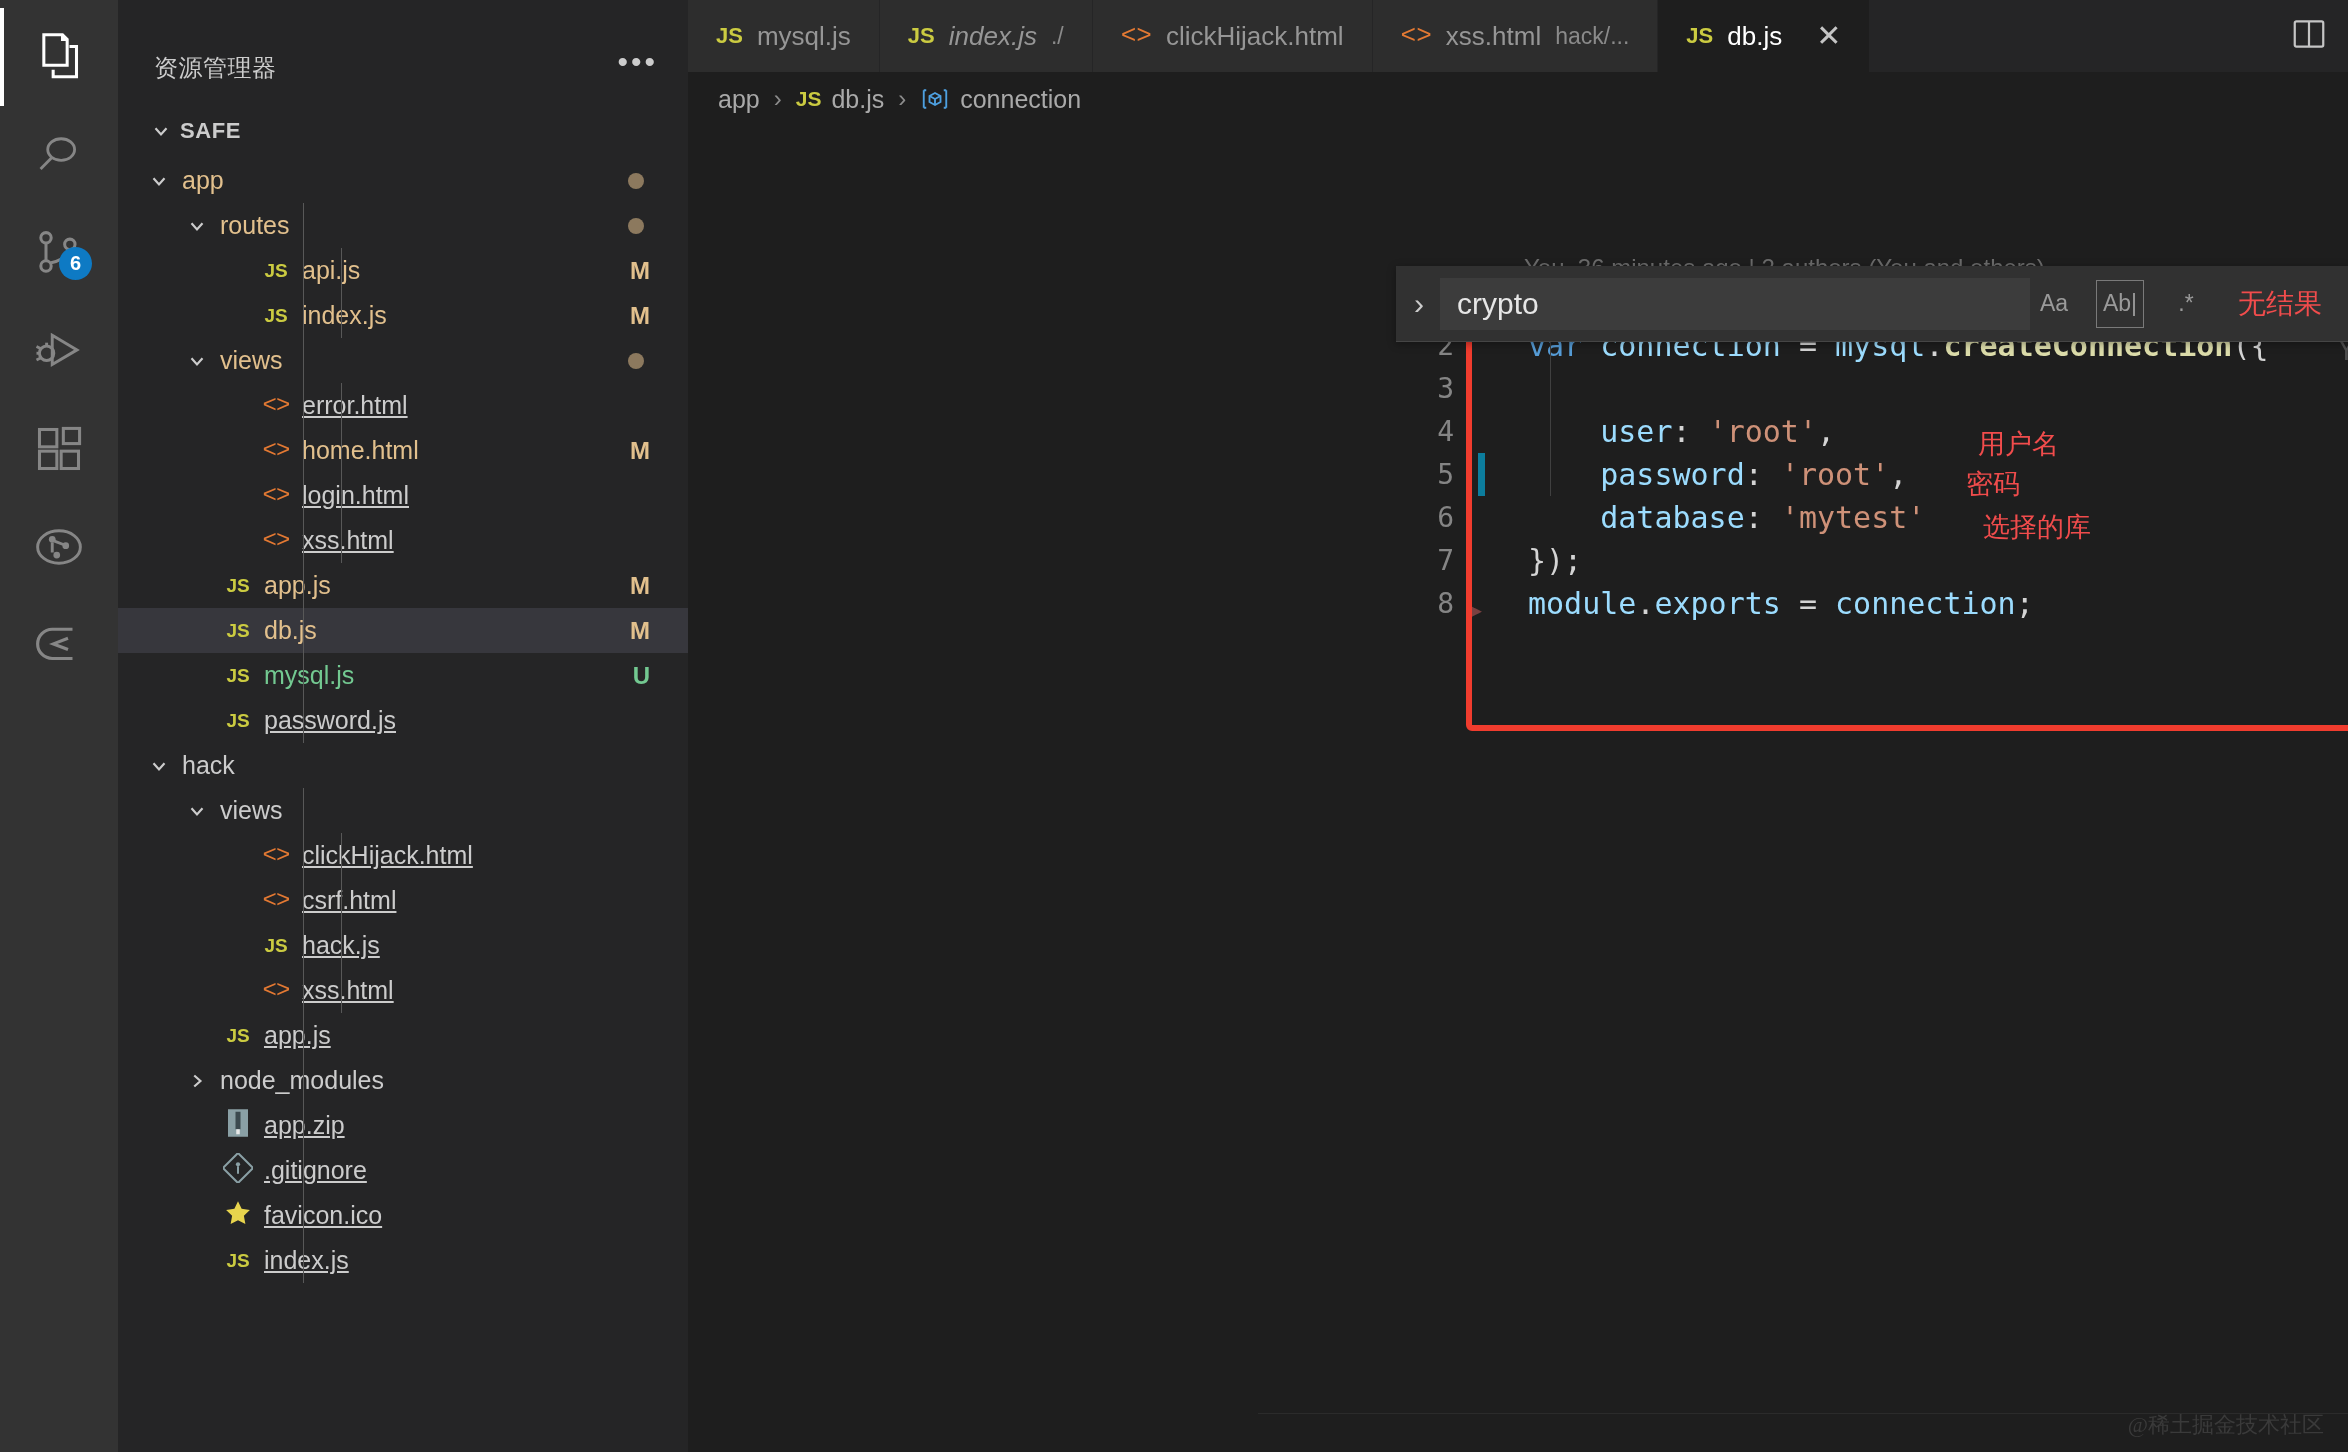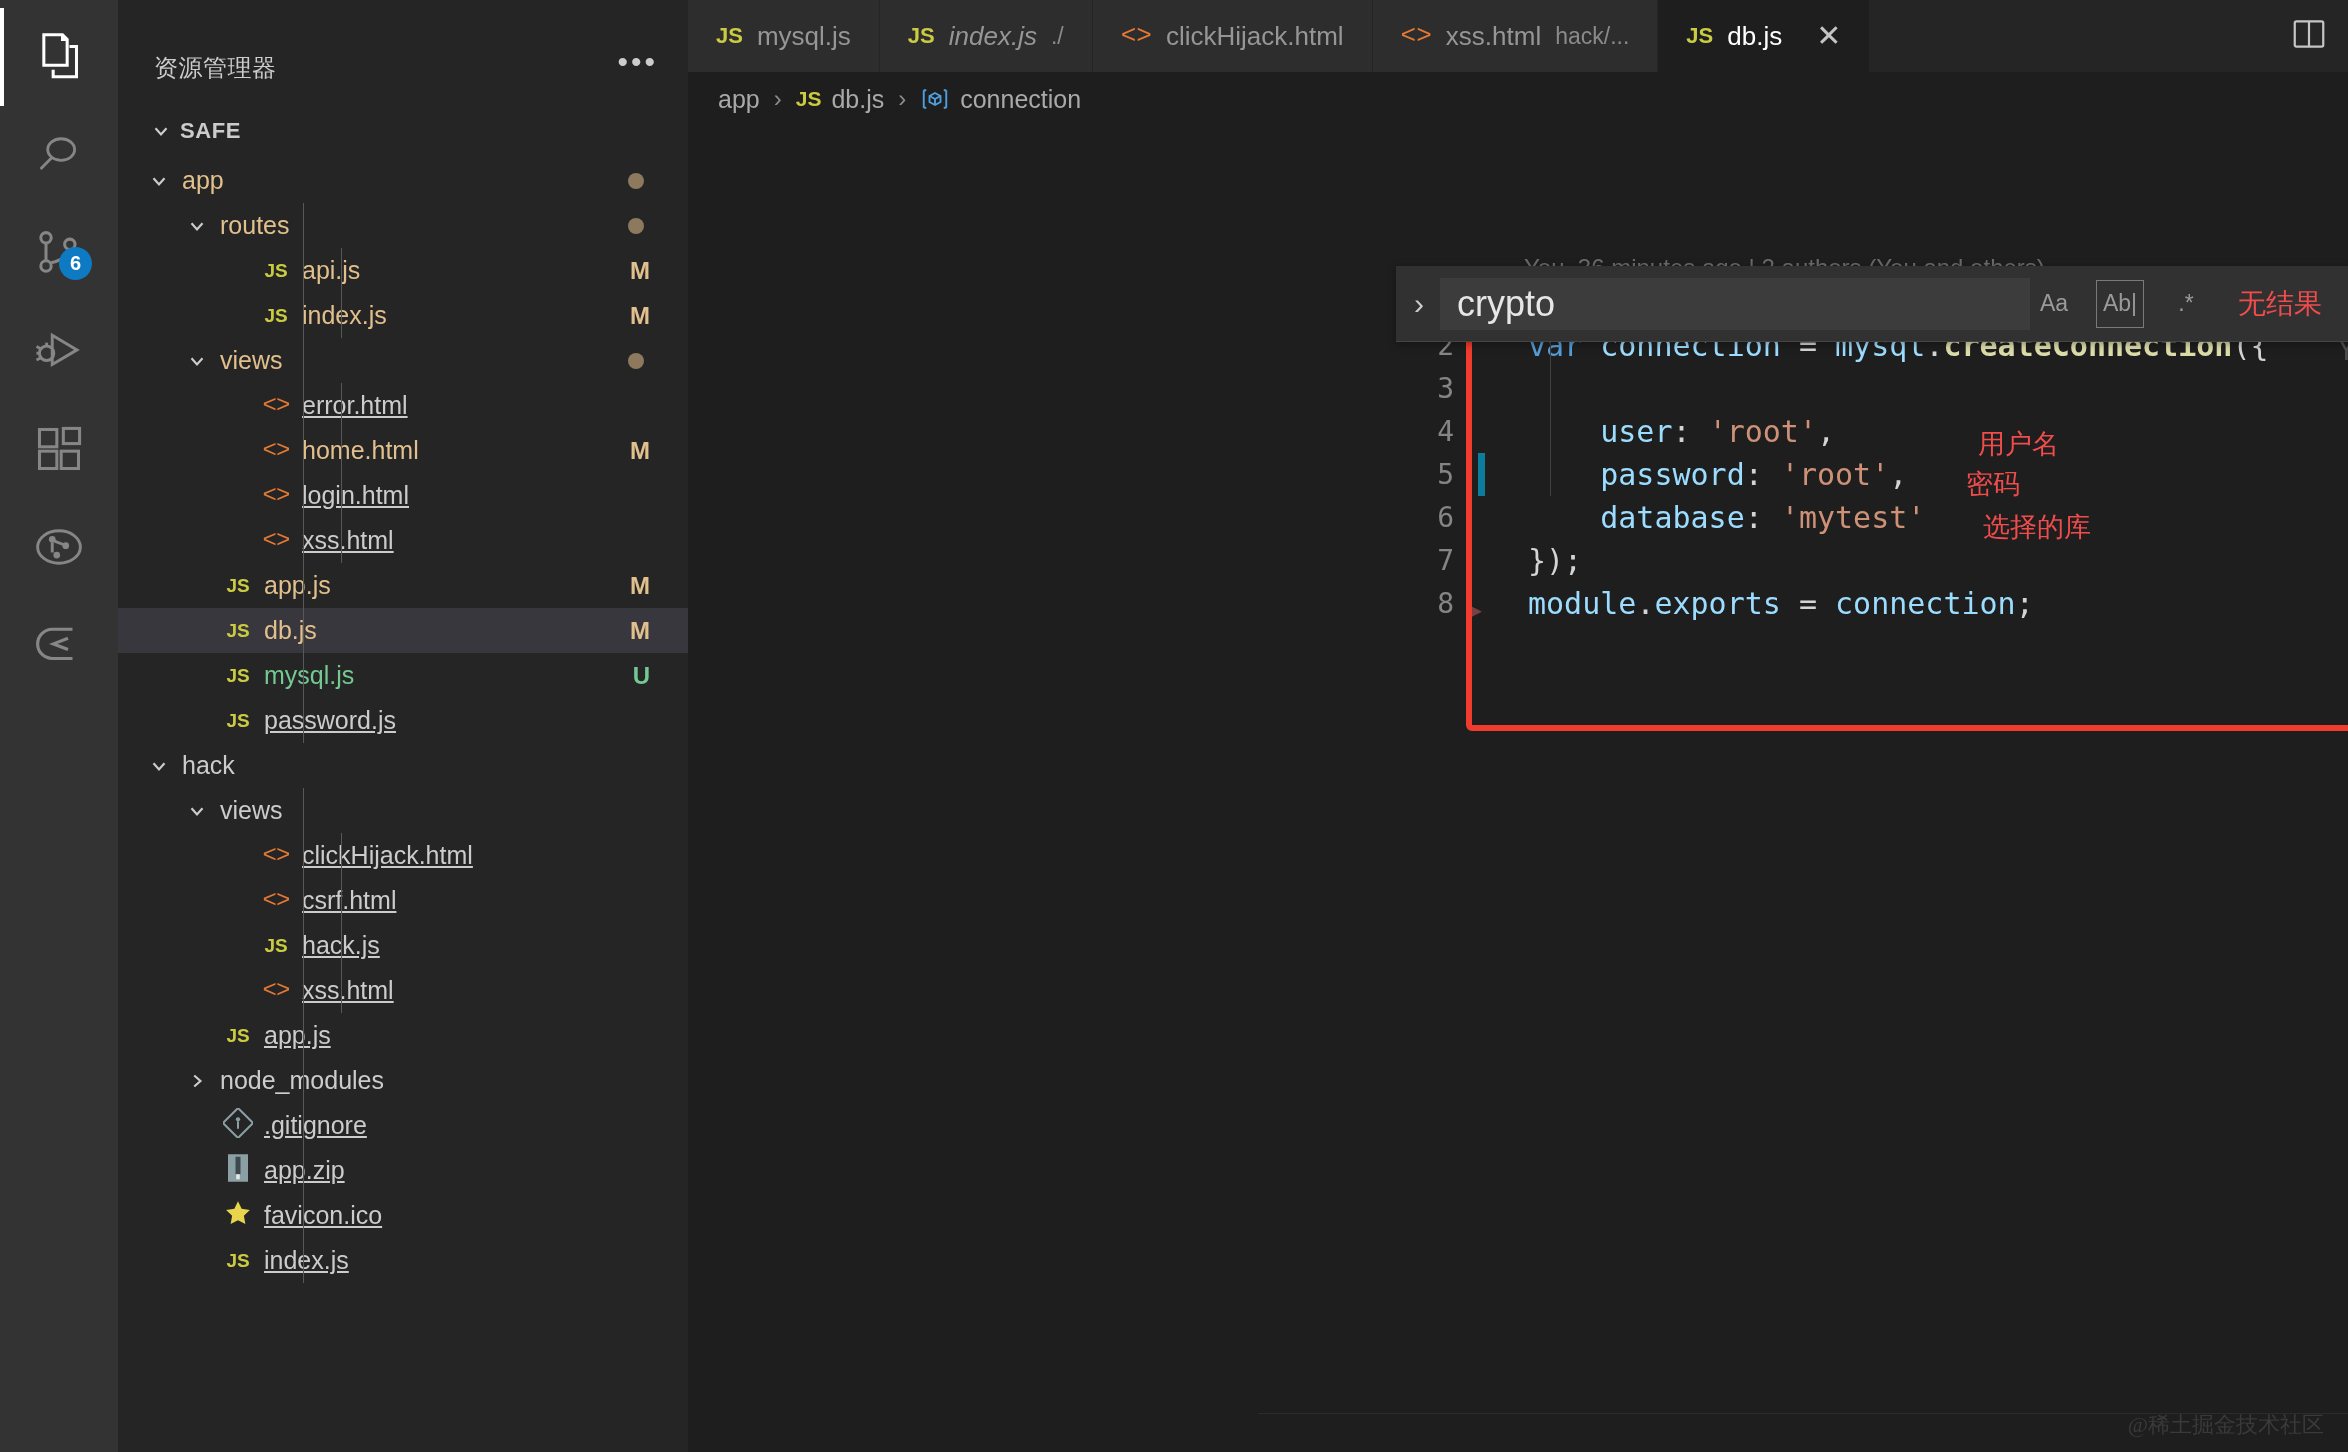--- a/index.html
+++ b/index.html
@@ -195,21 +195,21 @@
     display: flex; align-items: center;
     border-bottom: 1px solid #454545;
     padding: 0 26px 0 18px;
     box-shadow: 0 2px 8px rgba(0,0,0,0.35);
   }
   .fw-toggle { color: #cccccc; font-size: 30px; margin-right: 16px; }
   .fw-input {
     background: #3c3c3c; color: #e6e6e6;
     height: 52px; width: 590px;
     display: flex; align-items: center;
-    padding: 0 16px; font-size: 36px;
+    padding: 0 16px; font-size: 30px;
     border: 1px solid transparent;
   }
   .fw-icons { display: flex; align-items: center; margin-left: auto; gap: 18px; }
   .fw-ic {
     width: 48px; height: 48px; display: flex; align-items: center; justify-content: center;
     color: #9a9a9a; font-size: 23px;
   }
   .fw-ic.boxed { border: 1px solid #7a7a7a; }
   .fw-noresult { color: #f14c4c; font-size: 28px; margin-left: 28px; white-space: nowrap; }
 
@@ -494,39 +494,39 @@
             <svg width="22" height="22" viewBox="0 0 16 16" fill="none" stroke="currentColor" stroke-width="1.6">
               <path d="M6 4 L10.5 8 L6 12"></path>
             </svg>
           </span>
           <span class="label c-folder">node_modules</span>
         </div>
         <div class="row">
           <span class="indent" style="width: 60px;"></span>
           <span class="chev"></span>
           <span class="ficon">
+            <span><svg width="26" height="30" viewBox="0 0 20 24">
+                <rect x="2" y="1" width="16" height="22" fill="#8aa0a5"></rect>
+                <rect x="8" y="3" width="4" height="14" fill="#3c4a4f"></rect>
+                <rect x="8.6" y="17" width="2.8" height="4" fill="#e8e8e8"></rect>
+              </svg></span>
+          </span>
+          <span class="label c-plain">app.zip</span>
+        </div>
+        <div class="row">
+          <span class="indent" style="width: 60px;"></span>
+          <span class="chev"></span>
+          <span class="ficon">
             <span><svg width="30" height="30" viewBox="0 0 24 24">
                 <rect x="3.5" y="3.5" width="17" height="17" transform="rotate(45 12 12)" fill="none" stroke="#8aa0a5" stroke-width="1.6"></rect>
                 <circle cx="12" cy="9" r="1.7" fill="#8aa0a5"></circle>
                 <path d="M12 10.6 v6" stroke="#8aa0a5" stroke-width="1.6"></path>
               </svg></span>
           </span>
           <span class="label c-plain">.gitignore</span>
-        </div>
-        <div class="row">
-          <span class="indent" style="width: 60px;"></span>
-          <span class="chev"></span>
-          <span class="ficon">
-            <span><svg width="26" height="30" viewBox="0 0 20 24">
-                <rect x="2" y="1" width="16" height="22" fill="#8aa0a5"></rect>
-                <rect x="8" y="3" width="4" height="14" fill="#3c4a4f"></rect>
-                <rect x="8.6" y="17" width="2.8" height="4" fill="#e8e8e8"></rect>
-              </svg></span>
-          </span>
-          <span class="label c-plain">app.zip</span>
         </div>
         <div class="row">
           <span class="indent" style="width: 60px;"></span>
           <span class="chev"></span>
           <span class="ficon">
             <span><svg width="30" height="30" viewBox="0 0 24 24">
                 <path d="M12 2.5 L14.9 8.6 L21.5 9.5 L16.7 14.2 L17.9 20.8 L12 17.7 L6.1 20.8 L7.3 14.2 L2.5 9.5 L9.1 8.6 Z" fill="#e8d44d"></path>
               </svg></span>
           </span>
           <span class="label c-plain">favicon.ico</span>

